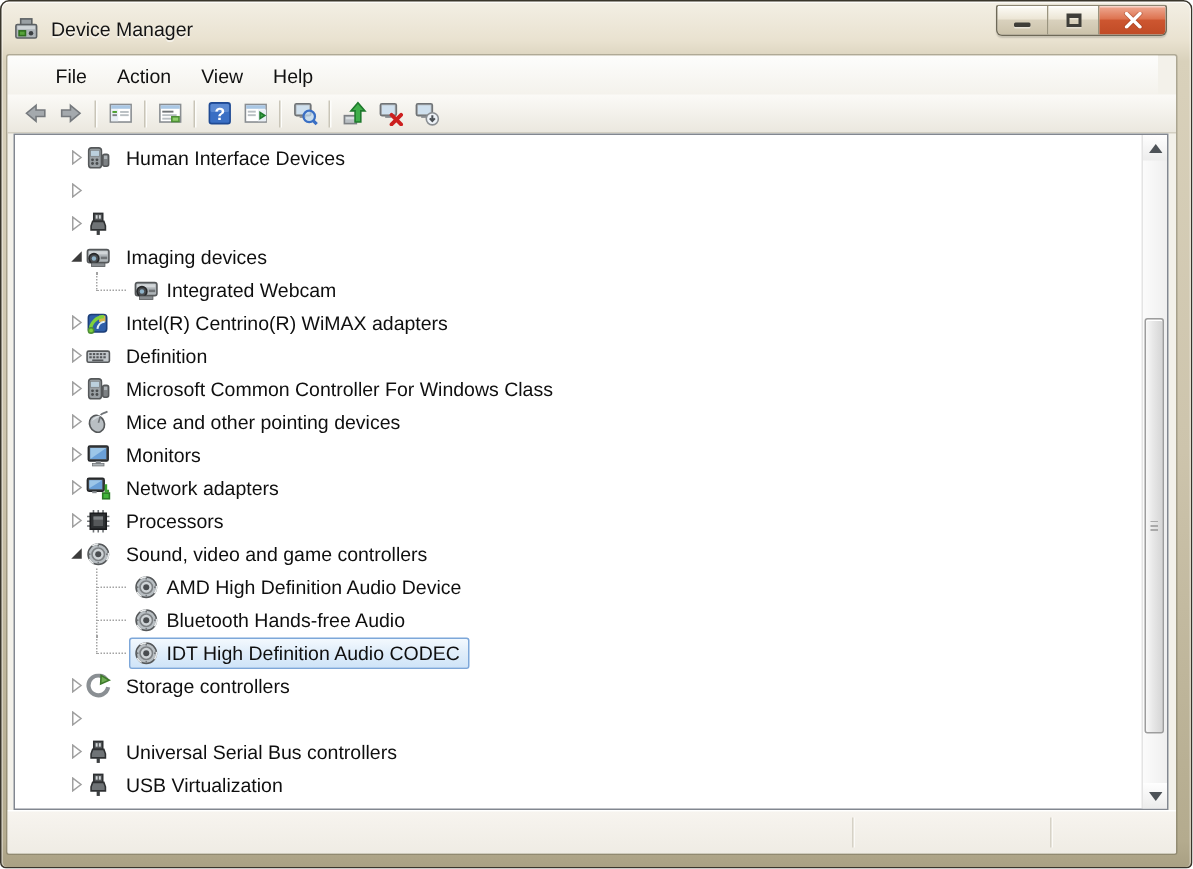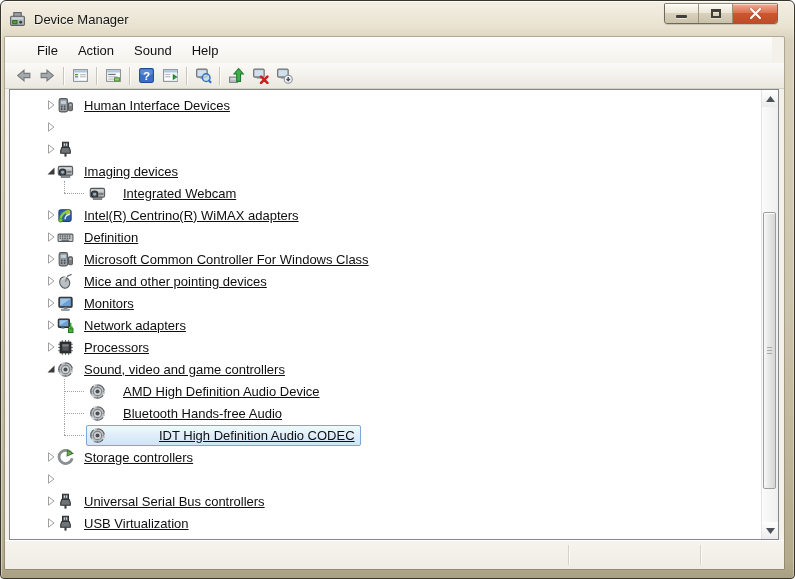--- a/index.html
+++ b/index.html
@@ -39,27 +39,27 @@
     background:linear-gradient(180deg,#fbfaf7,#ebe8df);border-bottom:1px solid #d3cfc2;padding-left:6px;}
   .tb-btn{width:24px;height:22px;display:flex;align-items:center;justify-content:center;border-radius:2px;}
   .tb-sep{width:1px;height:18px;background:#c9c5b8;box-shadow:1px 0 0 #fdfdfb;margin:0 4px;}
 
   
   .tree-panel{position:absolute;left:4px;right:5px;top:52px;bottom:29px;background:#fff;border:1px solid #828790;overflow:hidden;}
   .tree-rows{position:absolute;left:0;top:4px;right:18px;}
 
   .trow{height:22px;position:relative;display:flex;align-items:center;font-size:13px;color:#0f0f0f;white-space:nowrap;}
   .twisty{position:absolute;left:35px;top:5px;width:11px;height:11px;display:flex;align-items:center;justify-content:center;}
-  .content{display:inline-flex;align-items:center;border:1px solid transparent;border-radius:2px;padding:1px 5px 1px 2px;text-decoration:underline;}
+  .content{display:inline-flex;align-items:center;border:1px solid transparent;border-radius:2px;padding:1px 5px 1px 2px;}
   .trow.lvl0 .content{margin-left:44px;}
   .trow.lvl1 .content{margin-left:76px;}
   .ticon{width:17px;height:17px;flex:0 0 auto;}
   .tlabel{margin-left:10px;}
-  .trow.lvl1 .tlabel{margin-left:17px;}
-  .trow.selected .content{background:linear-gradient(180deg,#f3f9fe 0%,#e1eefa 45%,#cfe4f8 100%);border-color:#7da7d9;gap:36px;}
+  .trow.lvl1 .tlabel{margin-left:5px;}
+  .trow.selected .content{background:linear-gradient(180deg,#f3f9fe 0%,#e1eefa 45%,#cfe4f8 100%);border-color:#7da7d9;}
   .trow.lvl1::before{content:'';position:absolute;left:54px;top:-1px;bottom:0;border-left:1px dotted #a3a3a3;}
   .trow.lvl1.lastchild::before{bottom:50%;}
   .trow.lvl1::after{content:'';position:absolute;left:54px;width:20px;top:50%;border-top:1px dotted #a3a3a3;}
 
   
   .scrollbar{position:absolute;top:0;right:0;bottom:0;width:17px;background:linear-gradient(90deg,#fbfbfb,#efefef);border-left:1px solid #e4e4e4;}
   .sb-btn{position:absolute;left:0;right:0;height:17px;display:flex;align-items:center;justify-content:center;
     background:linear-gradient(180deg,#fefefe,#ececec);}
   .sb-btn.up{top:0;}
   .sb-btn.down{bottom:0;}
@@ -104,21 +104,21 @@
         <path d="M2 1 L11 10 M11 1 L2 10" stroke="#ffffff" stroke-width="2.2" stroke-linecap="round"></path>
       </svg>
     </div>
   </div>
 
   <div class="client">
 
     <div class="menubar">
       <span class="menu-item">File</span>
       <span class="menu-item">Action</span>
-      <span class="menu-item">Sound</span>
+      <span class="menu-item">View</span>
       <span class="menu-item">Help</span>
     </div>
 
     <div class="toolbar" id="toolbar">
         <div class="tb-btn">
           <span style="width: 17px; height: 17px; display: block;"><svg width="17" height="17" viewBox="0 0 16 16">
               <path d="M8.5 3 L2.5 8 L8.5 13 V10 H14 V6 H8.5 Z" fill="#a4a9ad" stroke="#75797d"></path>
             </svg></span>
         </div>
         <div class="tb-btn">

